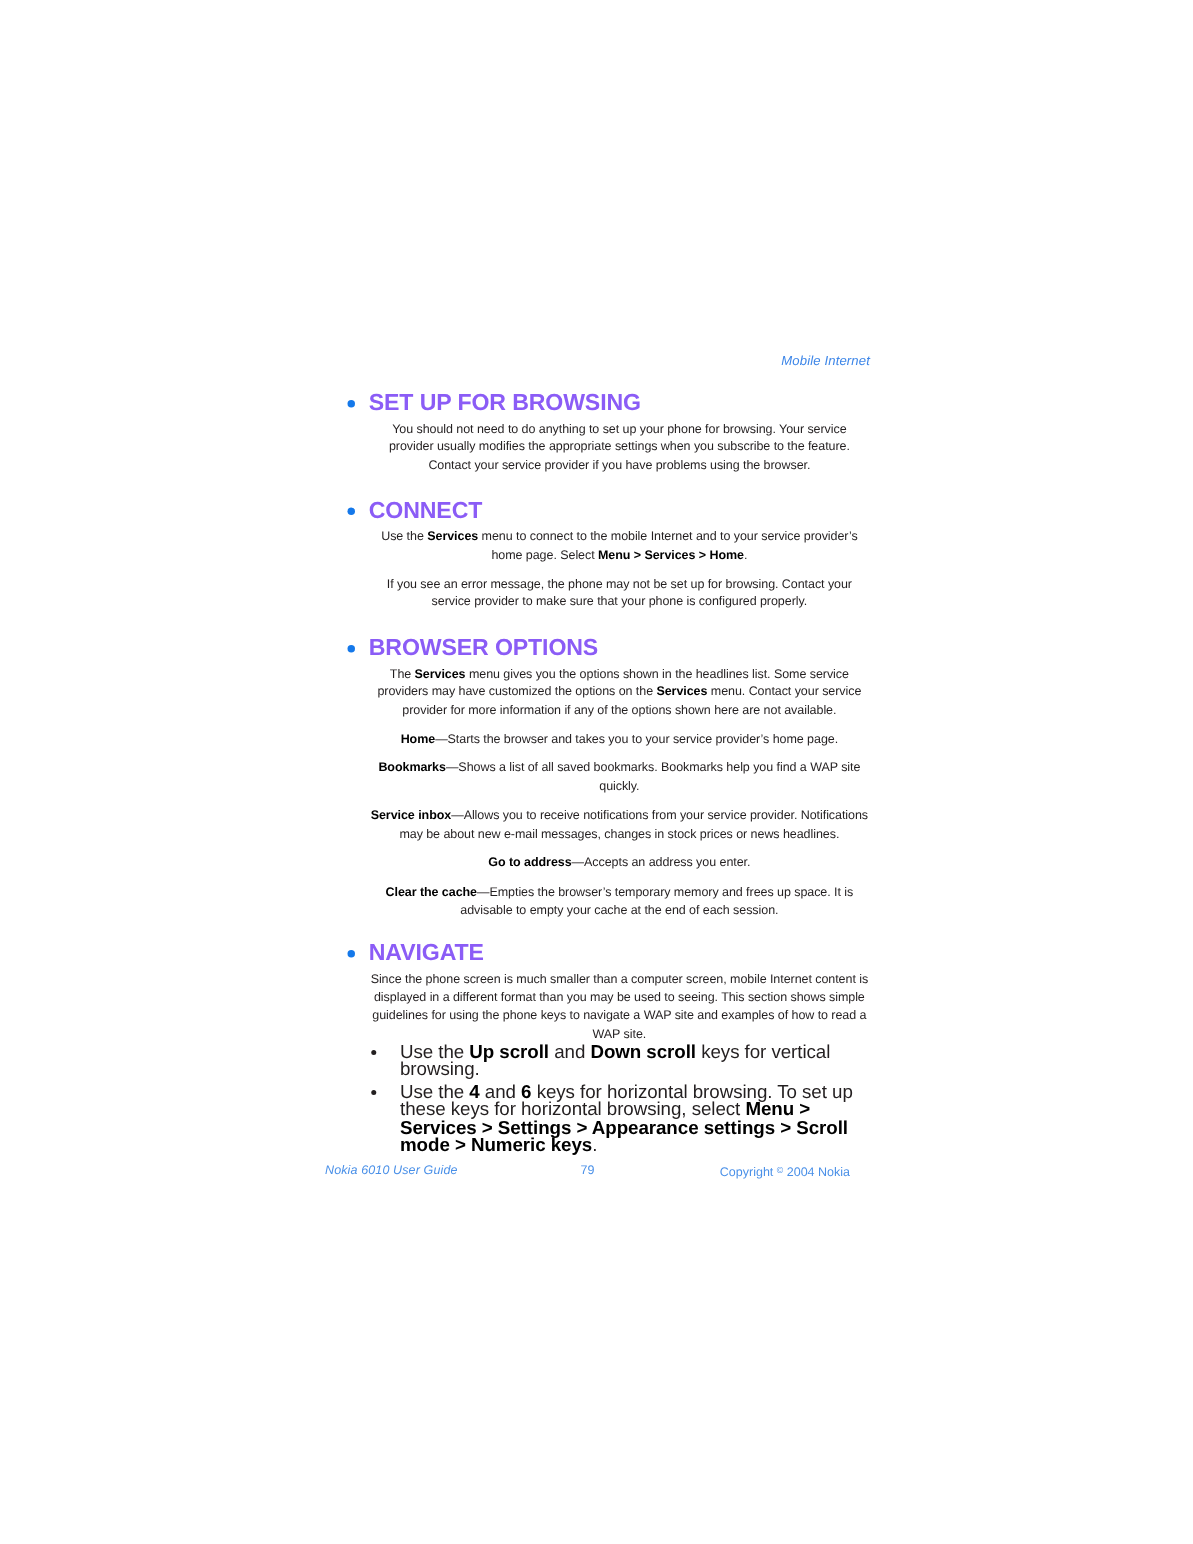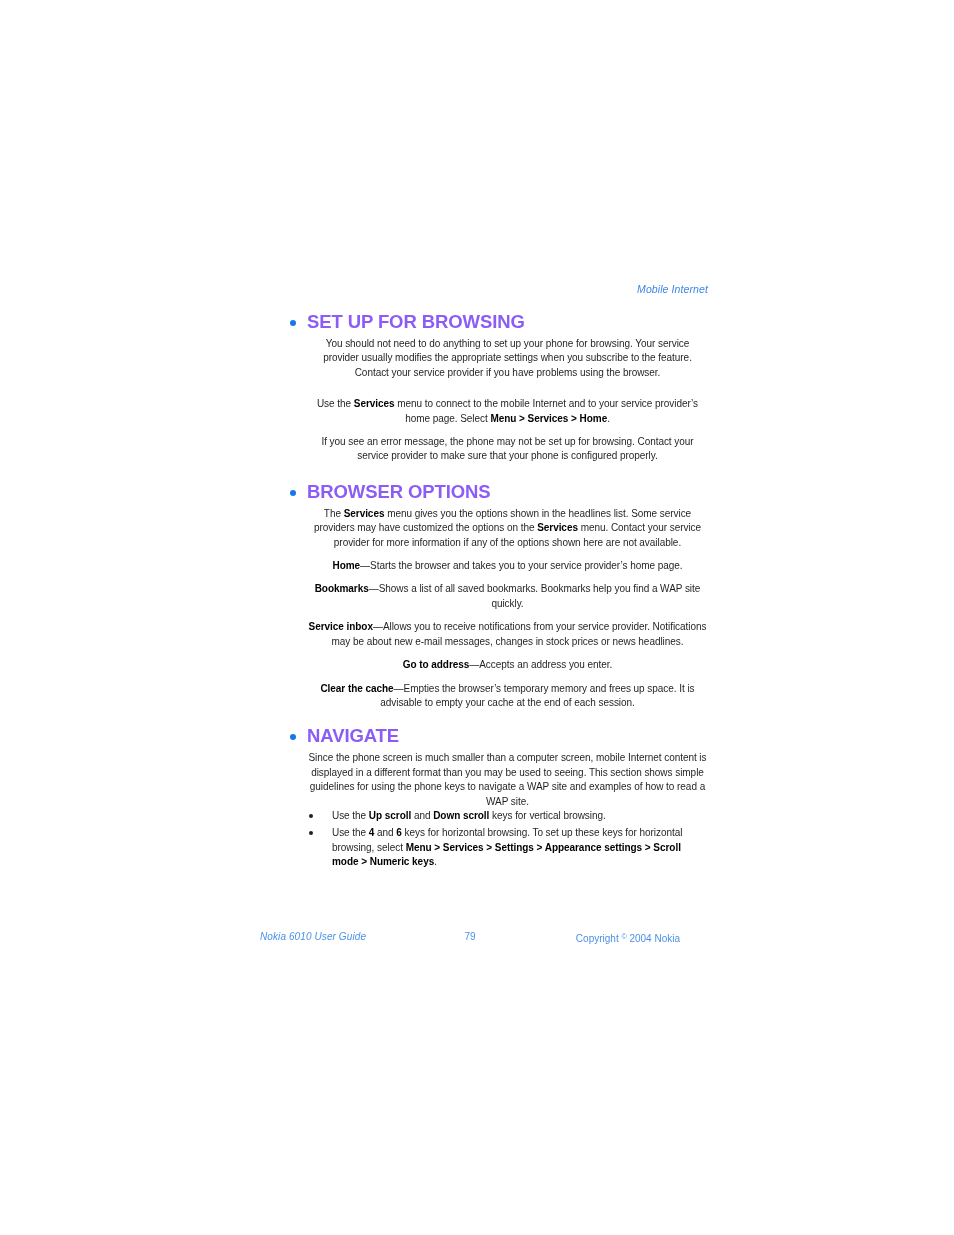--- a/index.html
+++ b/index.html
@@ -18,21 +18,21 @@
     position: absolute;
     left: 0;
     top: 0;
     width: 954px;
     height: 1235px;
     background: #ffffff;
     overflow: hidden;
   }
   .content {
     position: absolute;
-    left: 288px;
+    left: 276px;
     top: 283px;
     width: 420px;
   }
 
   
   .running-header {
     text-align: right;
     font-style: italic;
     font-size: 10.5px;
     color: #3d86e8;
@@ -105,21 +105,21 @@
   
   ul.keylist {
     list-style: none;
     margin: 0;
     padding: 0 0 0 19px;
   }
   ul.keylist li {
     position: relative;
     padding-left: 25px;
     margin: 0 0 3px 0;
-    font-size: 10px;
+    font-size: 15px;
     line-height: 14.4px;
     color: #231f20;
     letter-spacing: -0.05px;
   }
   ul.keylist li .li-dot {
     position: absolute;
     left: 2px;
     top: 5px;
     width: 4px;
     height: 4px;
@@ -176,20 +176,23 @@
         <span class="dot"></span><span>SET UP FOR BROWSING</span>
       </div>
       <div class="body-block">
         <p class="para">You should not need to do anything to set up your phone for browsing. Your service provider usually modifies the appropriate settings when you subscribe to the feature. Contact your service provider if you have problems using the browser.</p>
       </div>
     </div>
 
     <div class="sec-spacer-lg"></div>
 
     <div class="section">
+      <div class="sec-head">
+        <span class="dot"></span><span>CONNECT</span>
+      </div>
       <div class="body-block">
         <p class="para gap-after-para"><span>Use the </span><b>Services</b><span> menu to connect to the mobile Internet and to your service provider’s home page. Select </span><b>Menu &gt; Services &gt; Home</b><span>.</span></p>
         <p class="para">If you see an error message, the phone may not be set up for browsing. Contact your service provider to make sure that your phone is configured properly.</p>
       </div>
     </div>
 
     <div class="sec-spacer-lg"></div>
 
     <div class="section">
       <div class="sec-head">

